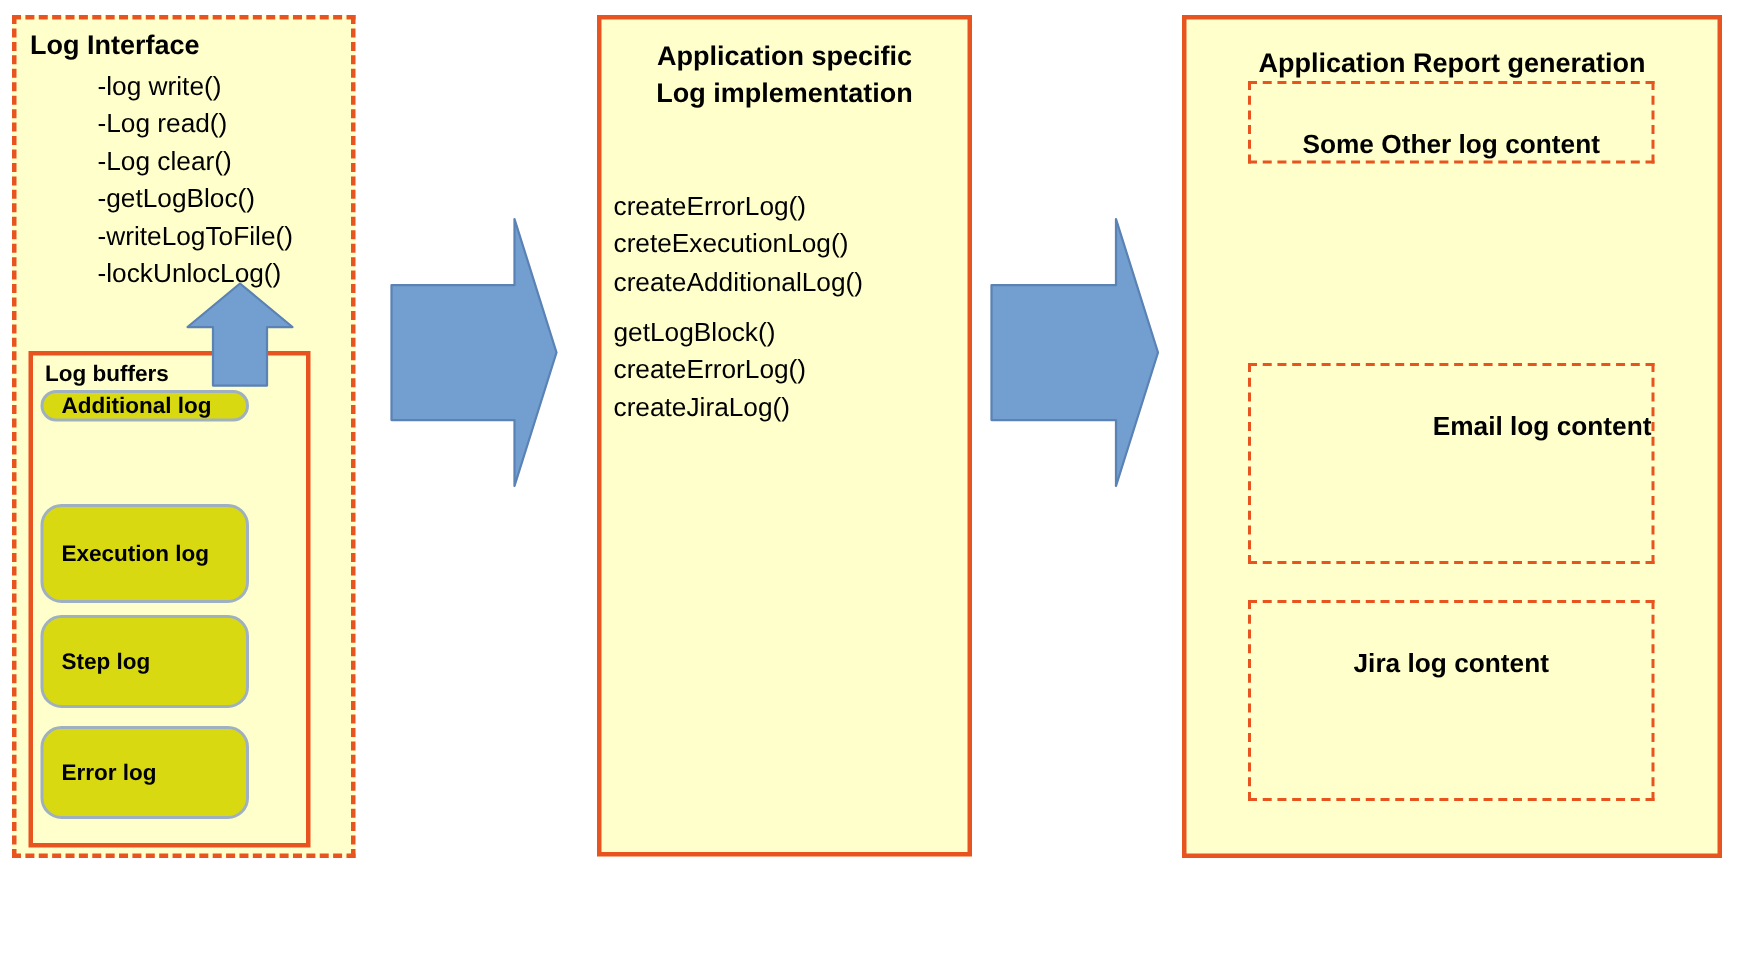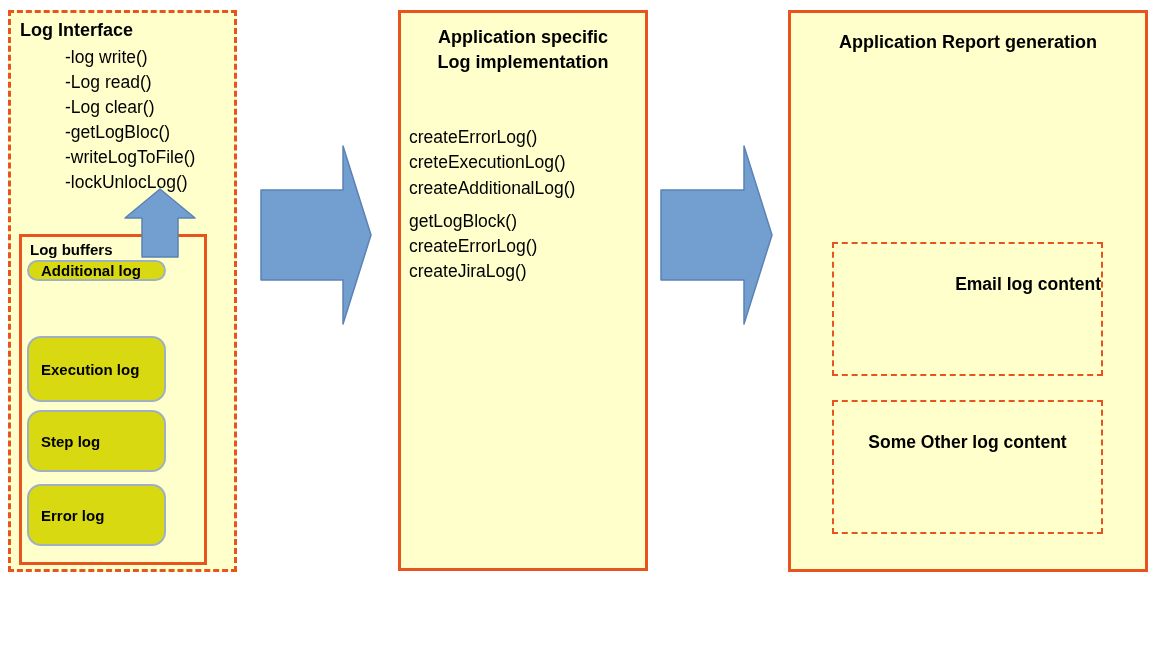--- a/index.html
+++ b/index.html
@@ -183,16 +183,17 @@
     </ul>
   </div>
 
   <svg class="flow-arrow-2 arrow-svg" viewBox="0 0 113 180">
     <polygon points="1,45 84,45 84,1 112,90 84,179 84,135 1,135" fill="#729fcf"></polygon>
   </svg>
 
   <div class="right-box">
     <div class="right-title">Application Report generation</div>
     <div class="report-section">Email log content</div>
+    <div class="report-section">Jira log content</div>
     <div class="report-section">Some Other log content</div>
   </div>
 
 </div>
 
 </body></html>

